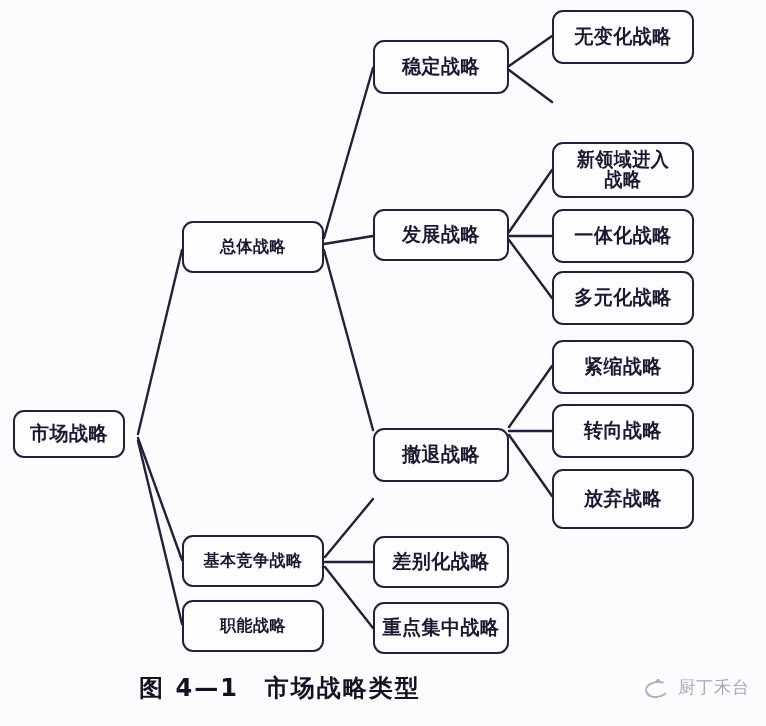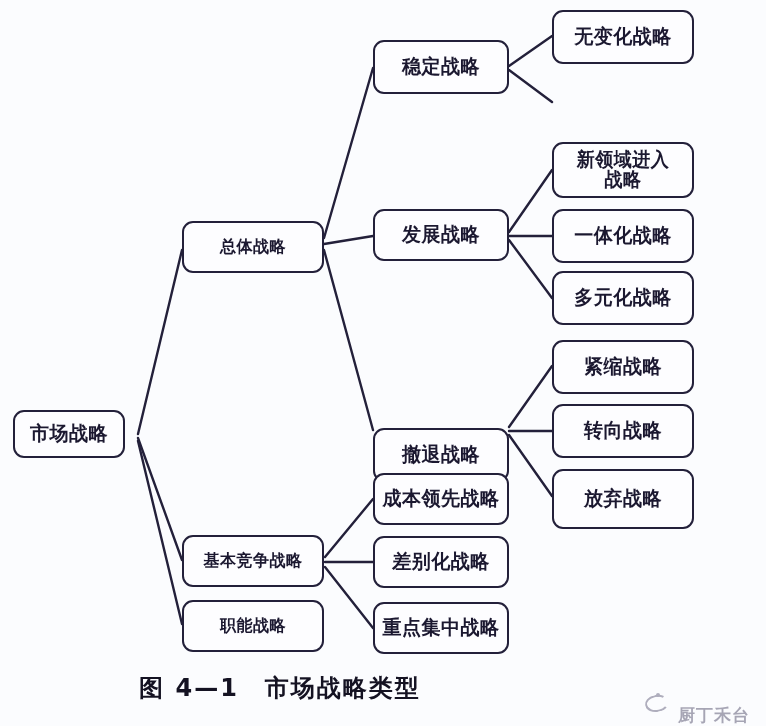--- a/index.html
+++ b/index.html
@@ -90,24 +90,23 @@
   #watermark .wm-mark::after {
     content: "";
     position: absolute;
     left: 13px; top: 1px;
     width: 4px; height: 4px;
     border-radius: 50%;
     background: #5e5a78;
   }
   #watermark .wm-text {
     font-size: 17px;
-    font-weight: 700;
+    font-weight: 400;
     color: #4b4766;
     letter-spacing: 1px;
-    margin-top: 28px;
   }
 </style>
 </head>
 <body>
 
 <div id="page">
 
   <svg id="wires" viewBox="0 0 766 726" xmlns="http://www.w3.org/2000/svg">
     <g fill="none" stroke="#23203a" stroke-width="2.4" stroke-linecap="round">
 
@@ -153,23 +152,20 @@
   <div class="node n-mid" style="left:373px; top:40px; width:136px; height:54px;">
     <span>稳定战略</span>
   </div>
   <div class="node n-mid" style="left:373px; top:209px; width:136px; height:52px;">
     <span>发展战略</span>
   </div>
   <div class="node n-mid" style="left:373px; top:404px; width:136px; height:54px;margin-top:24px;">
     <span>撤退战略</span>
   </div>
 
-  <div class="node n-comp" style="left:373px; top:473px; width:136px; height:52px;">
-    <span>成本领先战略</span>
-  </div>
   <div class="node n-comp" style="left:373px; top:536px; width:136px; height:52px;">
     <span>差别化战略</span>
   </div>
   <div class="node n-comp" style="left:373px; top:602px; width:136px; height:52px;">
     <span>重点集中战略</span>
   </div>
 
   <div class="node n-leaf" style="left:552px; top:10px; width:142px; height:54px;">
     <span>无变化战略</span>
   </div>

